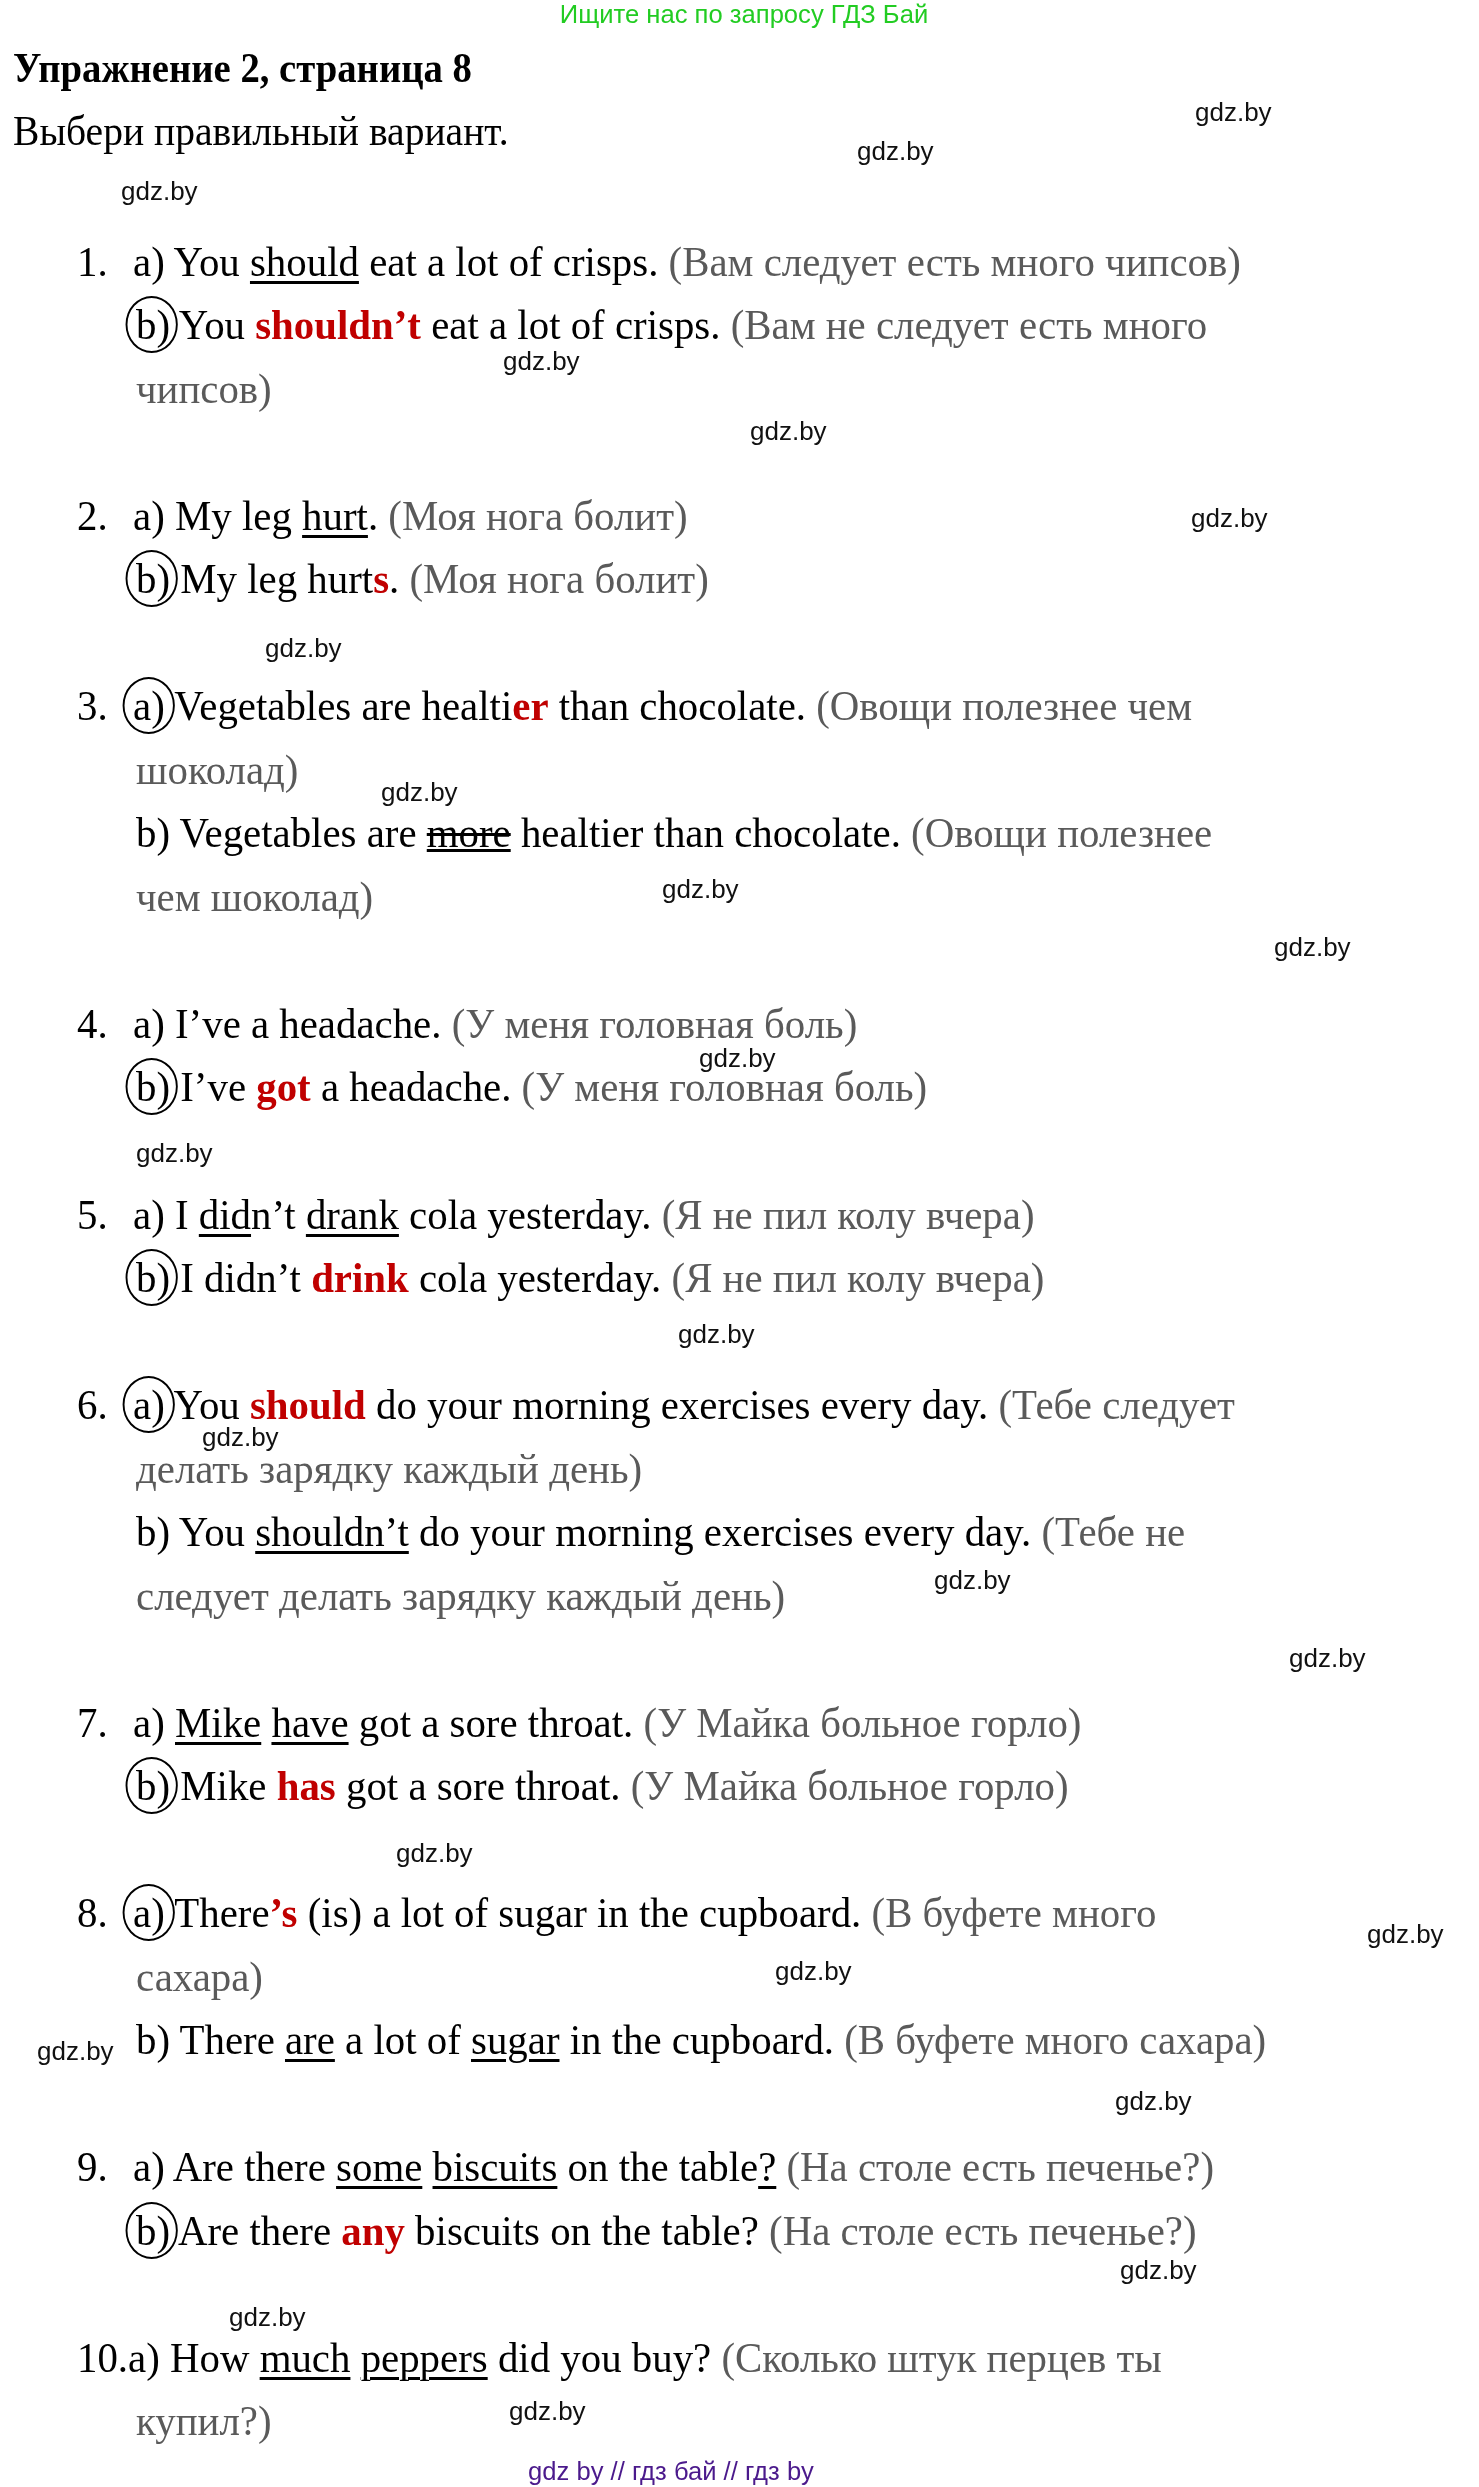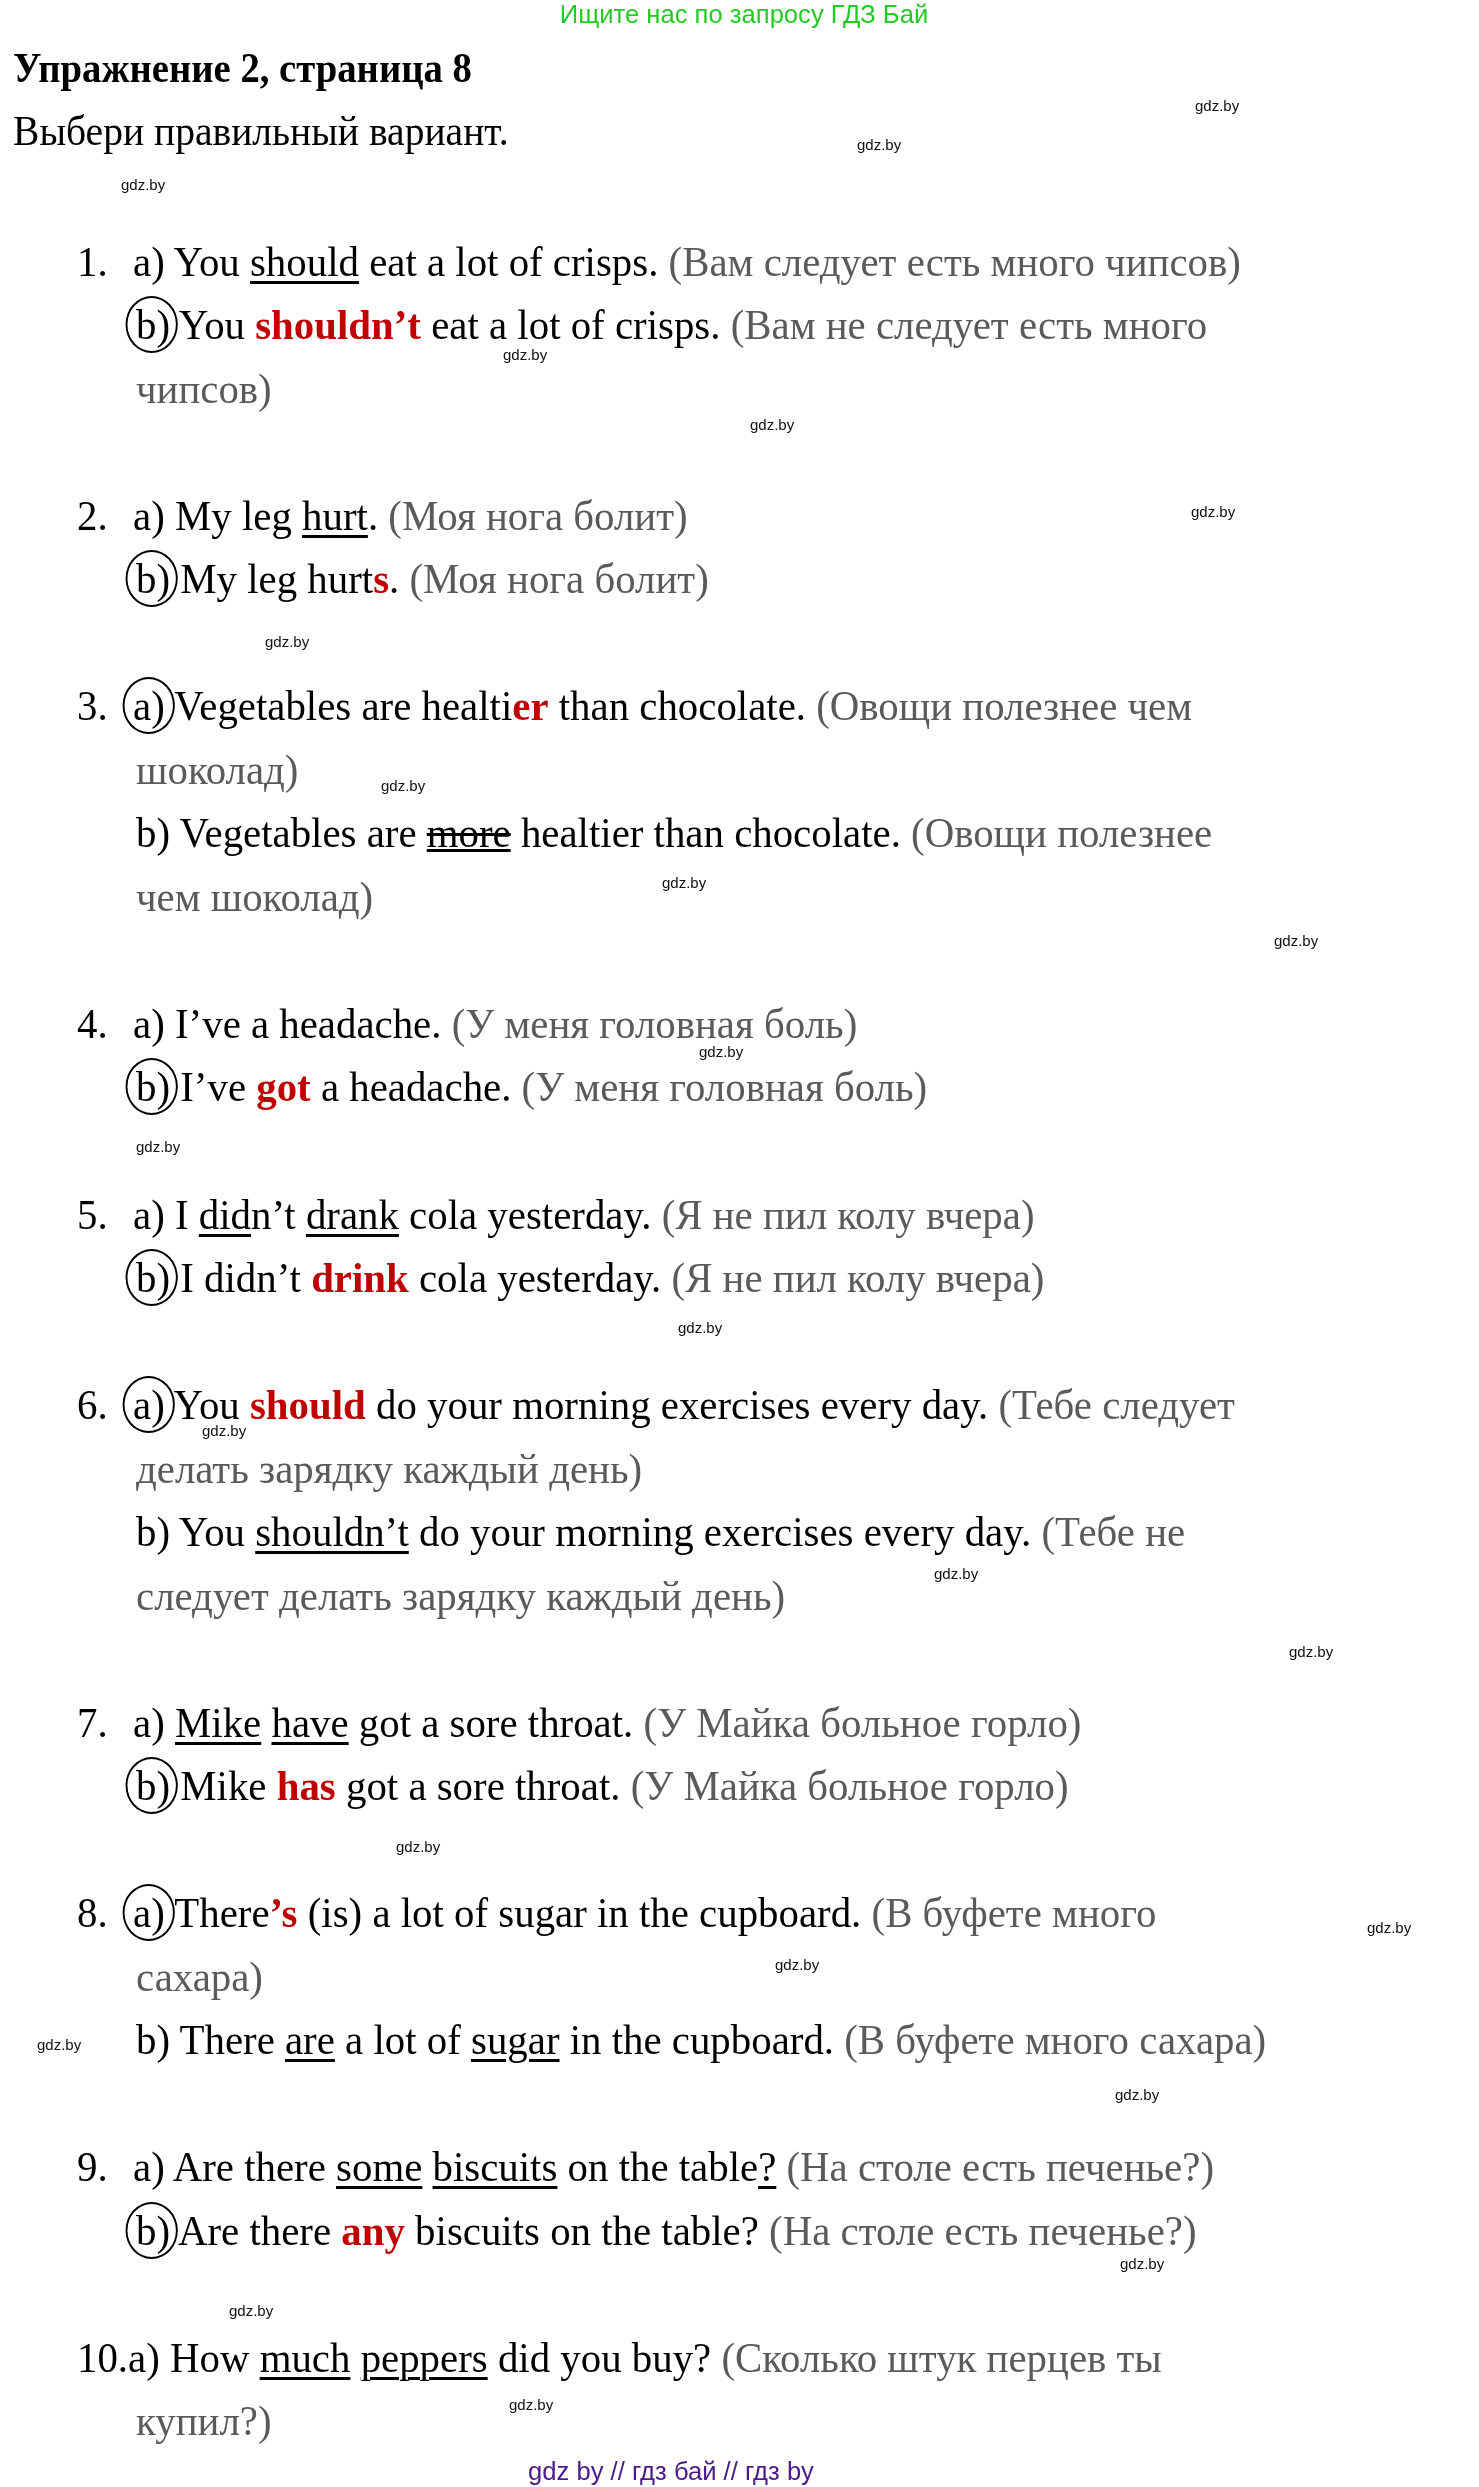--- a/index.html
+++ b/index.html
@@ -9,21 +9,21 @@
   .title { font-family:"Liberation Serif", serif; font-weight:bold; font-size:43px; color:#000; left:13px; top:43px; transform:scaleX(0.9); transform-origin:left; }
   .subtitle { font-family:"Liberation Serif", serif; font-size:43px; color:#000; left:13px; top:106px; transform:scaleX(0.92); transform-origin:left; }
   .line { font-family:"Liberation Serif", serif; font-size:43px; line-height:53px; color:#000; transform:scaleX(0.95); transform-origin:left; }
   .ru { color:#5A5A5A; }
   .red { color:#C00000; font-weight:bold; }
   .u { text-decoration:underline; text-decoration-thickness:2.5px; text-underline-offset:5px; }
   .strike { text-decoration:line-through underline; text-decoration-thickness:2.5px; }
   .num { display:inline-block; width:59px; }
   .opt { display:inline-block; position:relative; }
   .circ::before { content:""; position:absolute; left:-11.5px; top:-1.6px; width:51px; height:53px; border:2.5px solid #000; border-radius:50%; }
-  .wm { font-family:"Liberation Sans", sans-serif; font-size:15px; color:#111; }
+  .wm { font-family:"Liberation Sans", sans-serif; font-size:26px; color:#111; }
   .footer { font-family:"Liberation Sans", sans-serif; font-size:25.6px; color:#4B1A8C; left:0; width:1342px; text-align:center; top:2457px; }
 </style>
 </head>
 <body>
 
 <div class="abs banner">Ищите нас по запросу ГДЗ Бай</div>
 <div class="abs title">Упражнение 2, страница 8</div>
 <div class="abs subtitle">Выбери правильный вариант.</div>
 
 <div class="abs line" style="left:77px; top:235px;">

